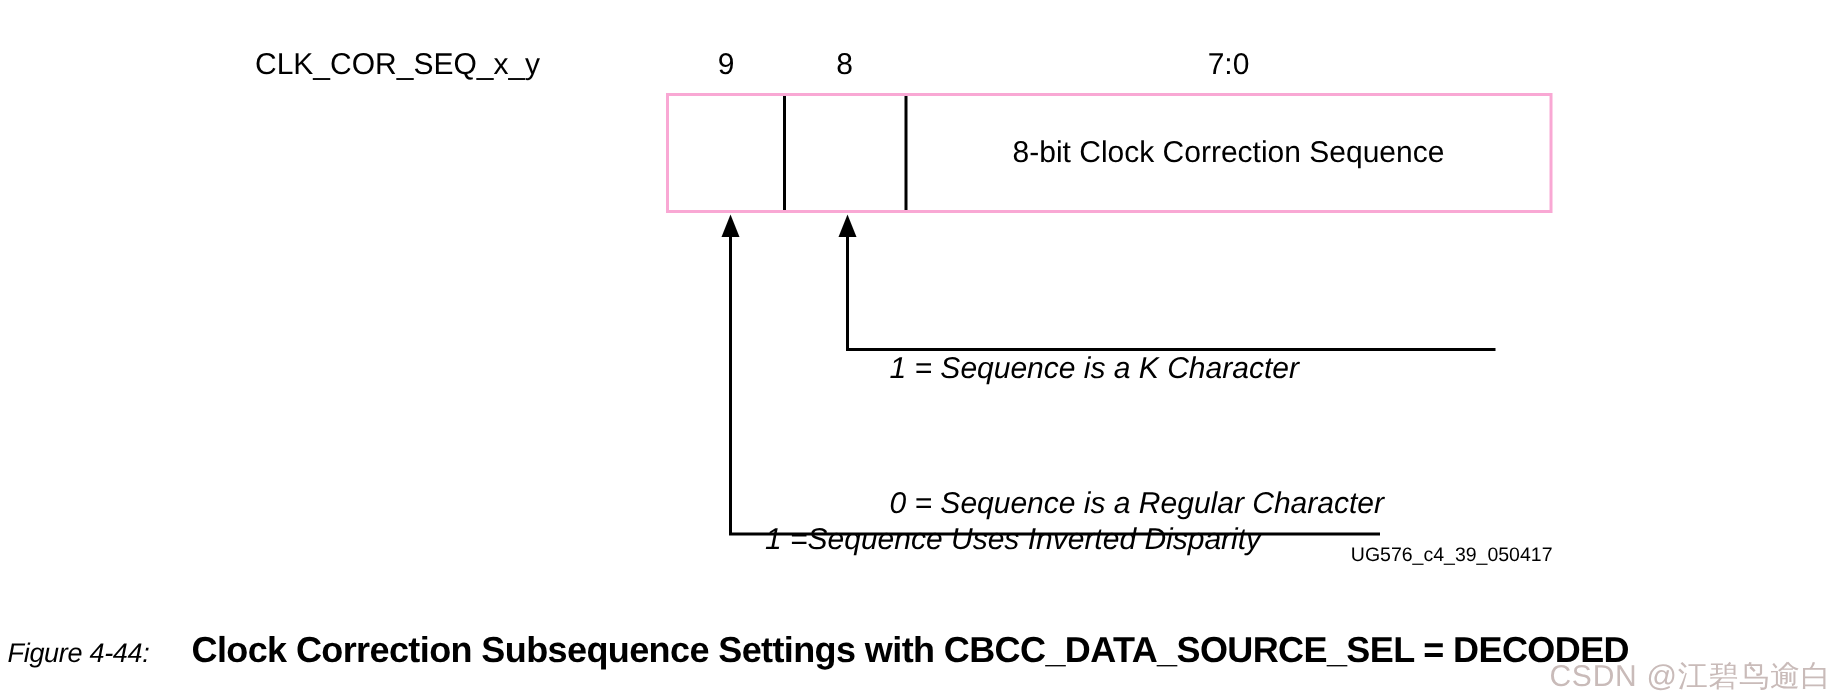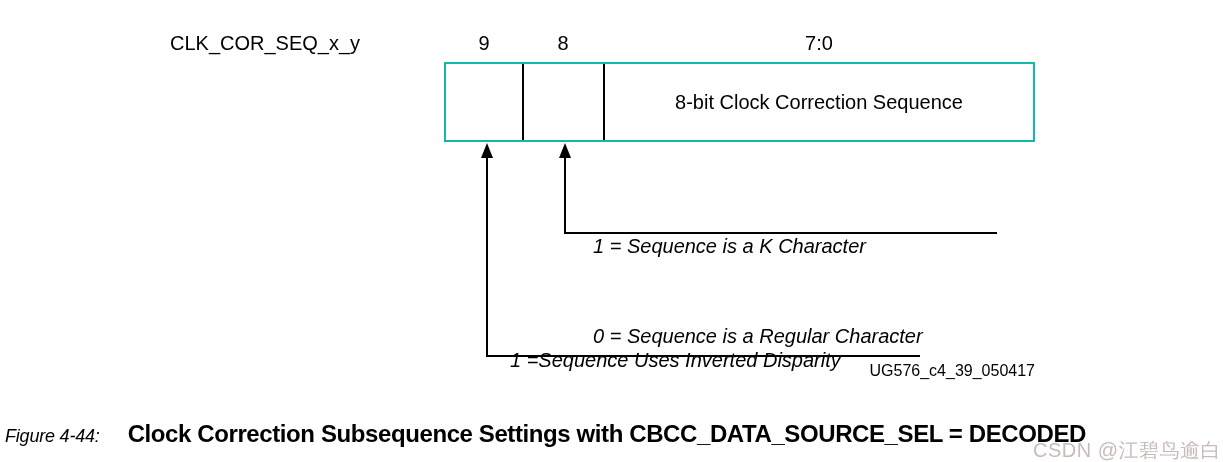--- a/index.html
+++ b/index.html
@@ -12,21 +12,21 @@
     overflow:hidden;
   }
   .abs{position:absolute;}
   .reg-label{left:170px;top:32px;font-size:20px;}
   .bit-hdr{top:32px;font-size:20px;text-align:center;}
   .hdr-9{left:464px;width:40px;}
   .hdr-8{left:543px;width:40px;}
   .hdr-70{left:779px;width:80px;}
   .reg-box{
     left:444px;top:62px;width:587px;height:76px;
-    border:2px solid #14b8a6;
+    border:2px solid #f9a8d4;
   }
   .divider{position:absolute;top:0;width:2px;height:100%;background:#000;}
   .div-1{left:76px;}
   .div-2{left:157px;}
   .field-cell{
     position:absolute;left:159px;top:0;right:0;height:100%;
     display:flex;align-items:center;justify-content:center;
     font-size:20px;
   }
   .vline{width:1.5px;background:#000;}
@@ -39,21 +39,21 @@
     width:0;height:0;
     border-left:6px solid transparent;
     border-right:6px solid transparent;
     border-bottom:15px solid #000;
   }
   .ah-bit9{left:481px;top:143px;}
   .ah-bit8{left:559px;top:143px;}
   .callout{font-size:20px;line-height:30px;white-space:pre;font-style:italic;}
   .co-bit8{left:593px;top:171px;}
   .co-bit9{left:510px;top:288px;line-height:29px;}
-  .fig-ref{left:860px;top:362px;width:175px;font-size:16px;text-align:right;}
+  .fig-ref{left:860px;top:362px;width:175px;font-size:13px;text-align:right;}
   .caption{left:5px;top:420px;width:1215px;z-index:2;white-space:nowrap;}
   .caption .fig-num{font-style:italic;font-size:18px;letter-spacing:-0.2px;}
   .caption .fig-title{font-weight:bold;font-size:24px;margin-left:28px;letter-spacing:-0.4px;}
   .watermark{
     right:2px;top:437px;z-index:1;
     font-size:20px;letter-spacing:0.5px;
     white-space:nowrap;
   }
 </style>
 </head>

